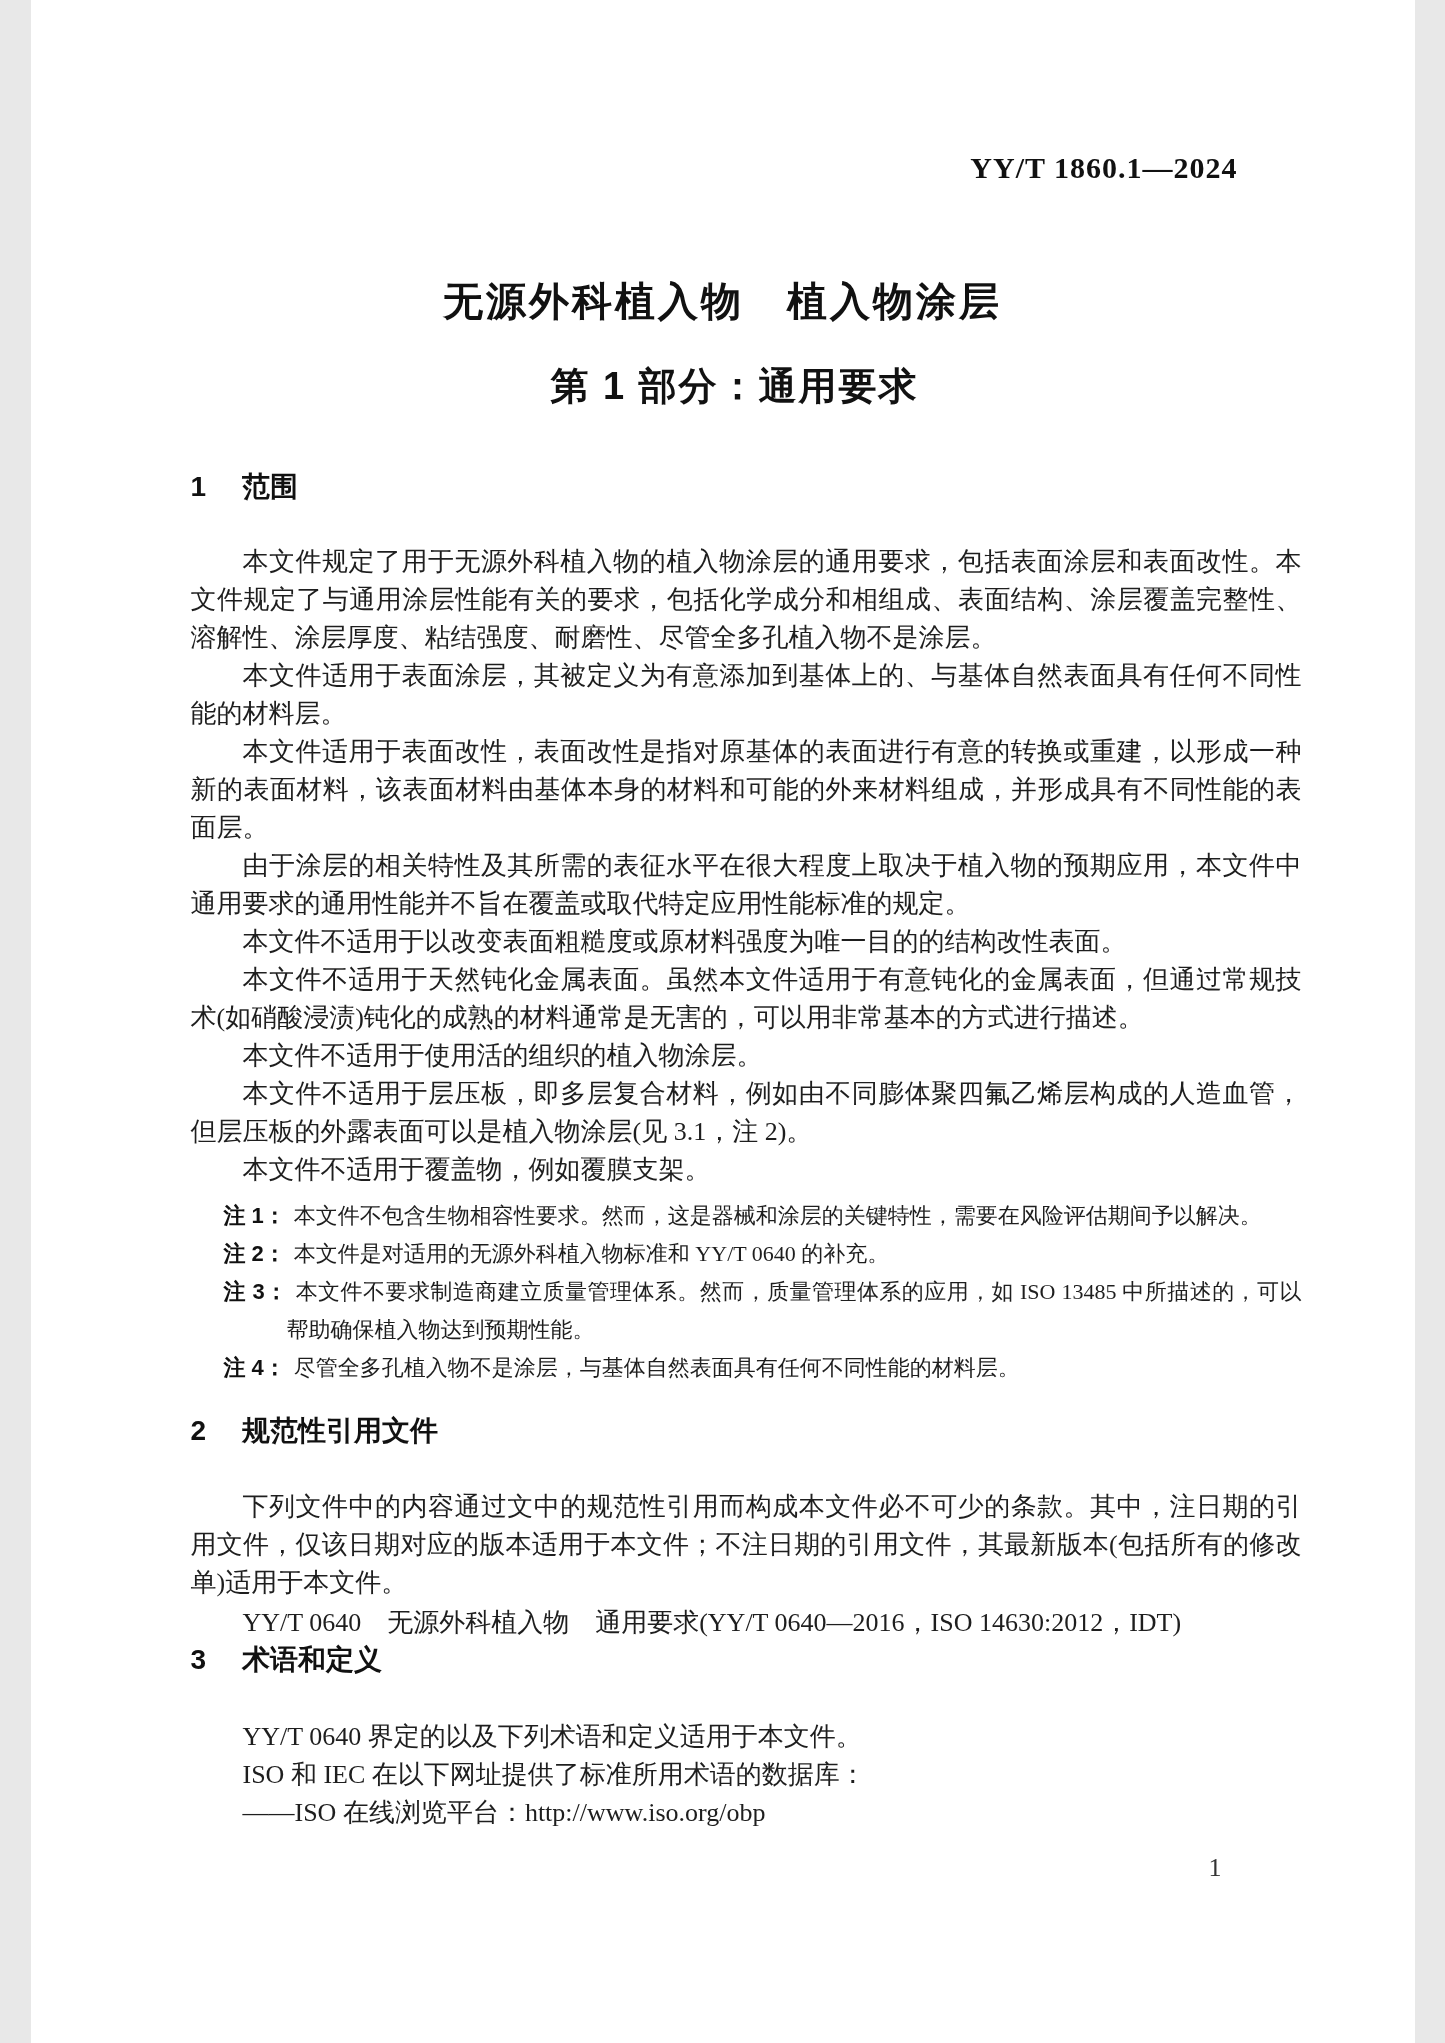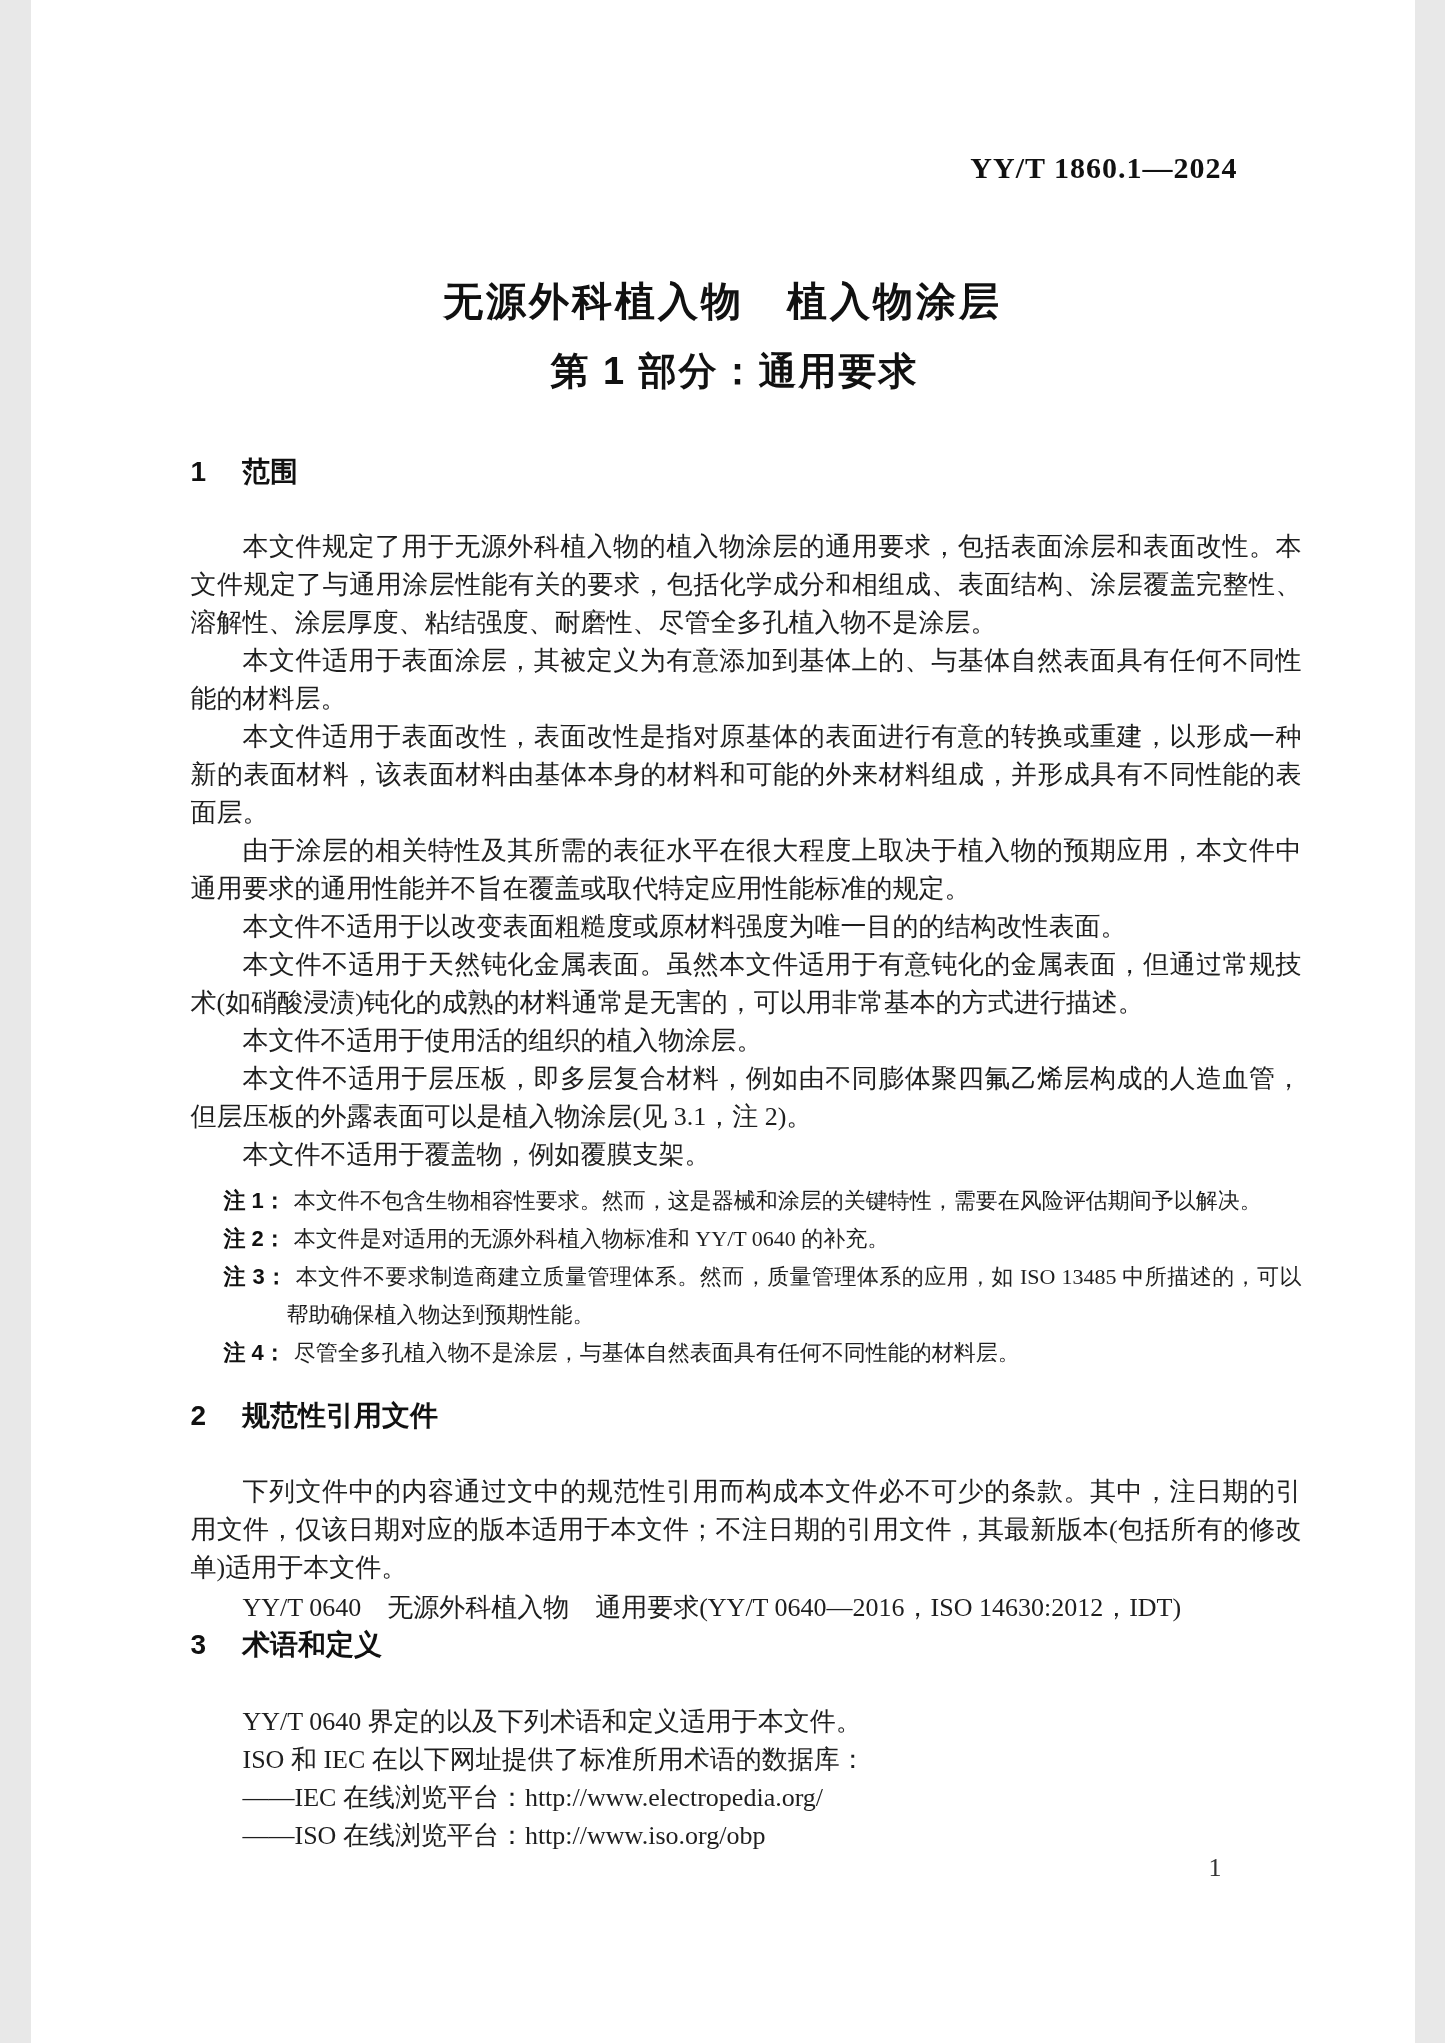--- a/index.html
+++ b/index.html
@@ -29,21 +29,21 @@
     font-family: "Liberation Sans", "DejaVu Sans", sans-serif;
     font-weight: 700;
   }
   .title-line-1 {
     margin-top: 91px;
     font-size: 40px;
     line-height: 48px;
     letter-spacing: 3px;
   }
   .title-line-2 {
-    margin-top: 23px;
+    margin-top: 38px;
     font-size: 38px;
     line-height: 46px;
     letter-spacing: 2px;
     padding-left: 24px;
   }
   .content {
     padding: 0 113px 0 160px; 
   }
   .sec-heading {
     margin: 0;
@@ -165,21 +165,20 @@
     </div>
     <div class="ref-line">YY/T 0640　无源外科植入物　通用要求(YY/T 0640—2016，ISO 14630:2012，IDT)</div>
 
     <h2 class="sec-heading h-sec3">
       <span class="sec-num">3</span><span>术语和定义</span>
     </h2>
 
     <div class="body-block-3">
       <p class="plain-line">YY/T 0640 界定的以及下列术语和定义适用于本文件。</p>
       <p class="plain-line">ISO 和 IEC 在以下网址提供了标准所用术语的数据库：</p>
-      <p class="plain-line">——IEC 在线浏览平台：http://www.electropedia.org/</p>
       <p class="plain-line">——ISO 在线浏览平台：http://www.iso.org/obp</p>
     </div>
 
   </div>
 
   <div class="page-number">1</div>
 
 </div>
 
 </body></html>

